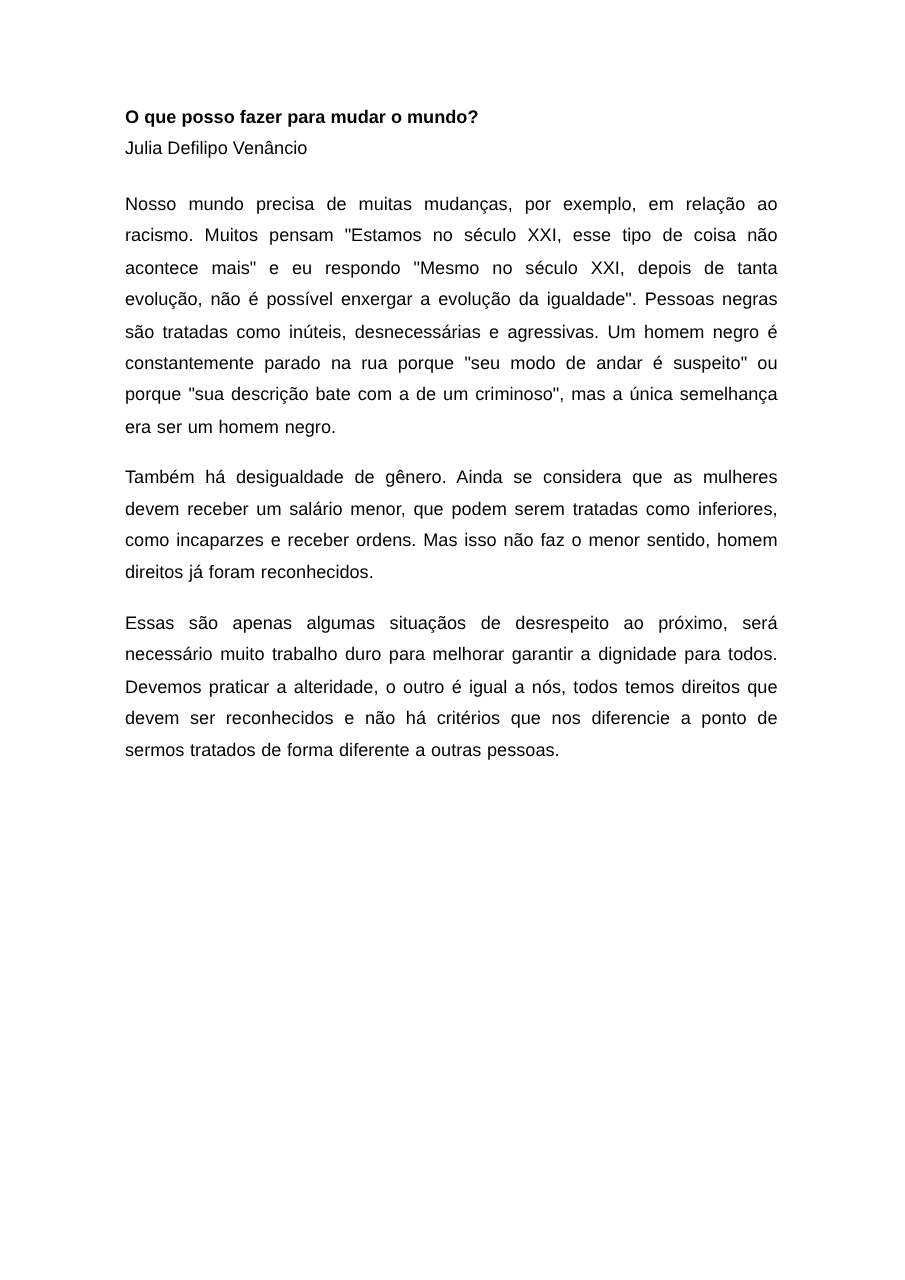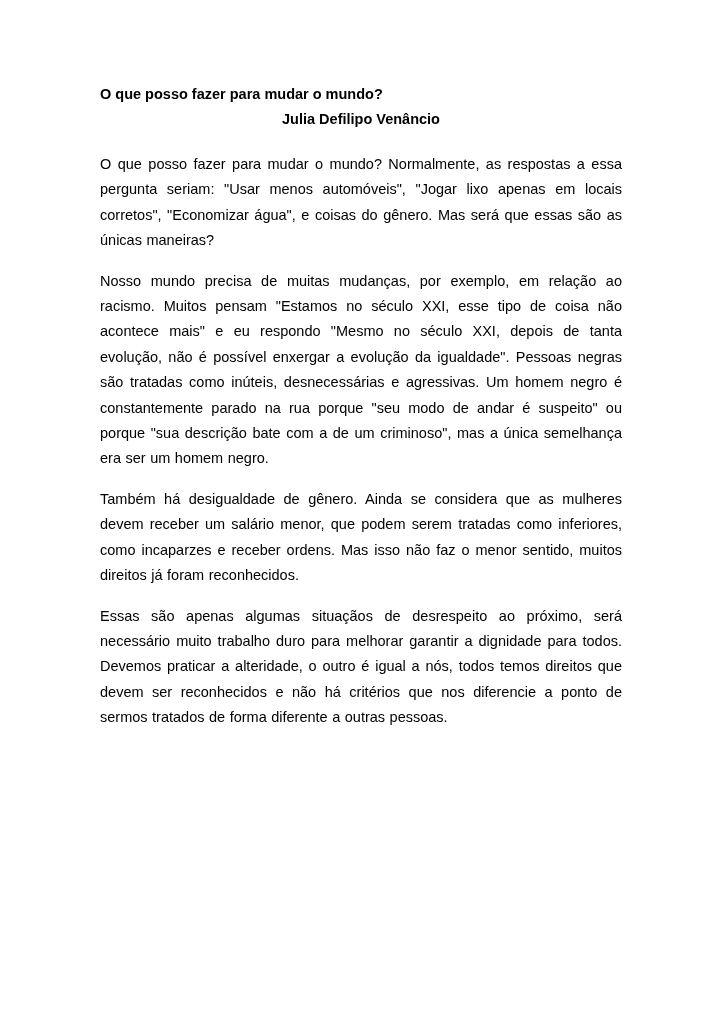--- a/index.html
+++ b/index.html
@@ -25,38 +25,37 @@
   .doc-title {
     font-size: 14.5px;
     font-weight: bold;
     text-align: left;
     line-height: 25px;
     margin: 0;
     padding: 0;
   }
   .doc-author {
     font-size: 14.5px;
-    font-weight: bold;
-    text-align: center;
+    font-weight: normal;
+    text-align: left;
     line-height: 25px;
     margin: 0 0 20px 0;
   }
   .doc-paragraph {
     font-size: 14.5px;
     line-height: 25.4px;
     text-align: justify;
     margin: 0 0 15px 0;
     word-spacing: 0.5px;
   }
 </style>
 </head>
 <body>
 
 <div class="page">
   <div class="content">
     <h1 class="doc-title">O que posso fazer para mudar o mundo?</h1>
     <div class="doc-author">Julia Defilipo Venâncio</div>
-    <p class="doc-paragraph">O que posso fazer para mudar o mundo? Normalmente, as respostas a essa pergunta seriam: "Usar menos automóveis", "Jogar lixo apenas em locais corretos", "Economizar água", e coisas do gênero. Mas será que essas são as únicas maneiras?</p>
     <p class="doc-paragraph">Nosso mundo precisa de muitas mudanças, por exemplo, em relação ao racismo. Muitos pensam "Estamos no século XXI, esse tipo de coisa não acontece mais" e eu respondo "Mesmo no século XXI, depois de tanta evolução, não é possível enxergar a evolução da igualdade". Pessoas negras são tratadas como inúteis, desnecessárias e agressivas. Um homem negro é constantemente parado na rua porque "seu modo de andar é suspeito" ou porque "sua descrição bate com a de um criminoso", mas a única semelhança era ser um homem negro.</p>
-    <p class="doc-paragraph">Também há desigualdade de gênero. Ainda se considera que as mulheres devem receber um salário menor, que podem serem tratadas como inferiores, como incaparzes e receber ordens. Mas isso não faz o menor sentido, muitos direitos já foram reconhecidos.</p>
+    <p class="doc-paragraph">Também há desigualdade de gênero. Ainda se considera que as mulheres devem receber um salário menor, que podem serem tratadas como inferiores, como incaparzes e receber ordens. Mas isso não faz o menor sentido, homem direitos já foram reconhecidos.</p>
     <p class="doc-paragraph">Essas são apenas algumas situaçãos de desrespeito ao próximo, será necessário muito trabalho duro para melhorar garantir a dignidade para todos. Devemos praticar a alteridade, o outro é igual a nós, todos temos direitos que devem ser reconhecidos e não há critérios que nos diferencie a ponto de sermos tratados de forma diferente a outras pessoas.</p>
   </div>
 </div>
 
 </body></html>

